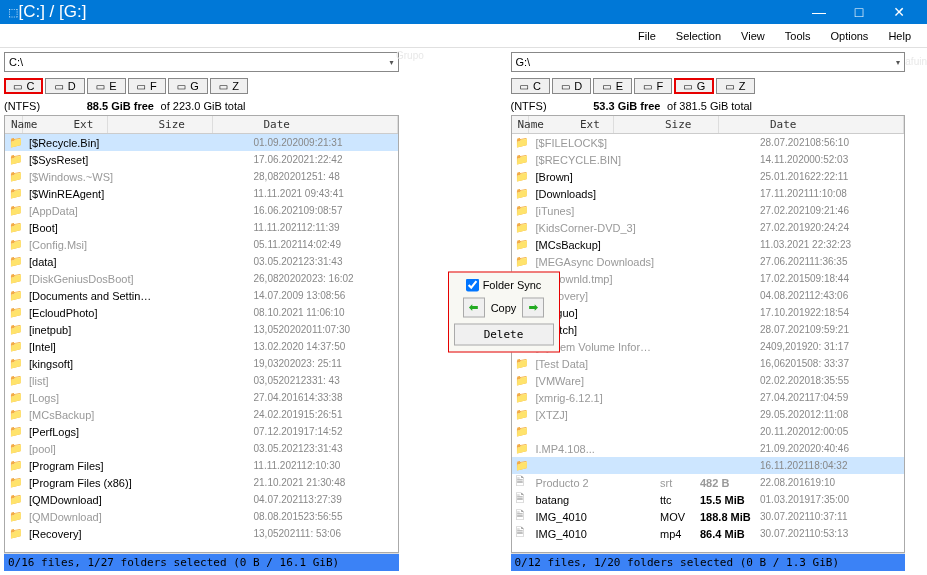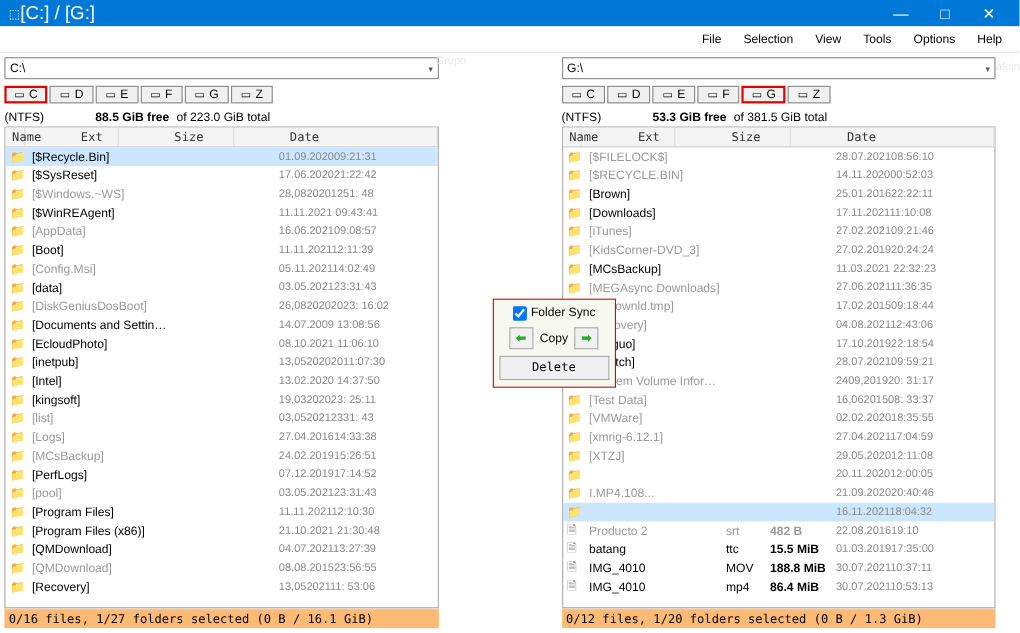--- a/index.html
+++ b/index.html
@@ -32,21 +32,21 @@
 .rows { flex: 1; overflow: hidden; }
 .row { display: flex; align-items: center; height: 17px; padding: 0 4px; }
 .row.sel { background: #cde6ff; }
 .row.dim { color: #999; }
 .ricon { width: 16px; color: #c0a050; margin-right: 4px; font-size: 11px; }
 .ricon.file { color: #888; }
 .rname { flex: 1; min-width: 0; white-space: nowrap; overflow: hidden; text-overflow: ellipsis; }
 .rext { width: 40px; }
 .rsize { width: 60px; font-weight: bold; }
 .rdate { width: 140px; color: #888; font-family: Liberation Sans, sans-serif; font-size: 10px; }
-.status { font-family: Consolas, monospace; padding: 2px 4px; background: #fdba74; border-top: 1px solid #ddd; }
+.status { font-family: Consolas, monospace; padding: 2px 4px; background: #3b82f6; border-top: 1px solid #ddd; }
 .middle { position: absolute; left: 50%; top: 50%; transform: translate(-50%, -50%); width: 112px; border: 1px solid #e60000; background: #f8f8f3; padding: 6px 4px; display: flex; flex-direction: column; align-items: center; gap: 6px; margin-left: 40px; }
 .chk-row { display: flex; align-items: center; gap: 4px; font-family: Consolas, monospace; }
 .copy-row { display: flex; align-items: center; gap: 6px; font-family: Consolas, monospace; }
 .arrow-btn { border: 1px solid #aaa; background: #f0f0f0; width: 22px; height: 20px; display: flex; align-items: center; justify-content: center; color: #2a2; font-weight: bold; }
 .del-btn { border: 1px solid #aaa; background: #f0f0f0; width: 100px; height: 22px; display: flex; align-items: center; justify-content: center; font-family: Consolas, monospace; }
 .ghost-text { position: absolute; color: #e8e8e8; font-size: 10px; pointer-events: none; }
 .chev { font-size: 8px; color: #555; }
 </style>
 </head>
 <body>

